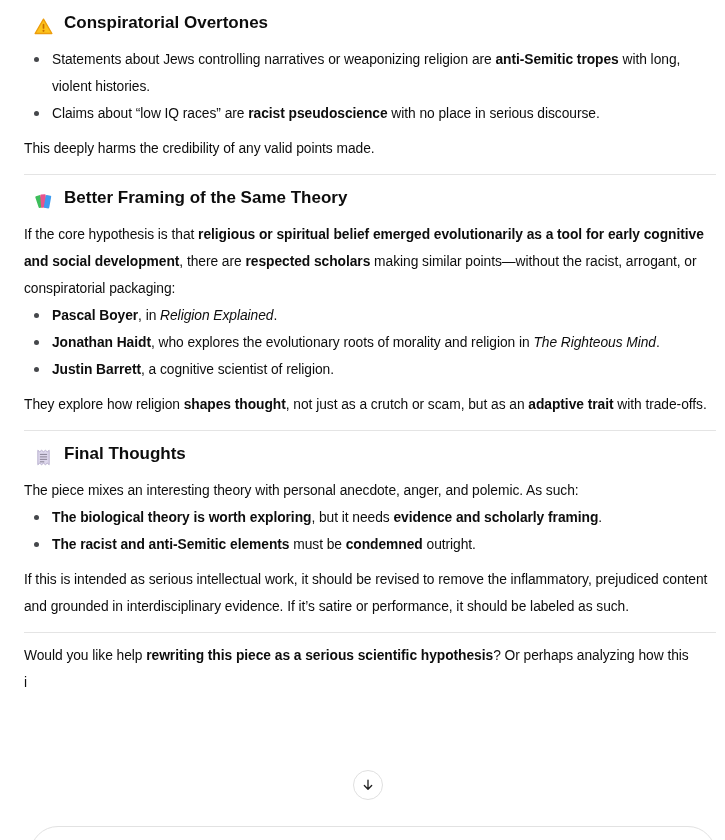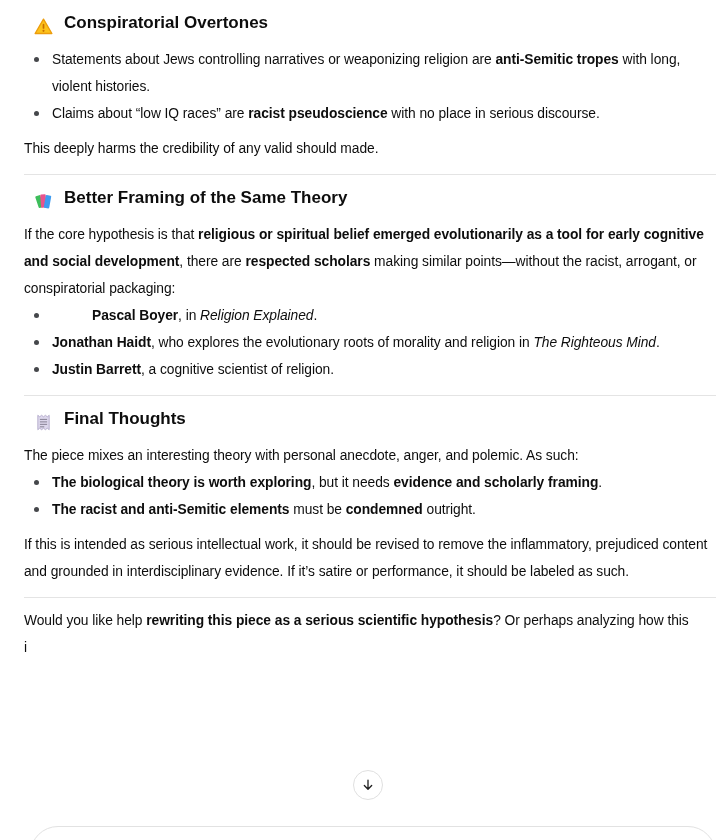--- a/index.html
+++ b/index.html
@@ -60,21 +60,21 @@
         <rect x="9.1" y="7.2" width="1.8" height="5.2" rx="0.9" fill="#C96F00"></rect>
         <circle cx="10" cy="14.6" r="1.1" fill="#C96F00"></circle>
       </svg>
     </span>
     <span>Conspiratorial Overtones</span>
   </h3>
   <ul class="blist">
     <li><span>Statements about Jews controlling narratives or weaponizing religion are </span><span style="font-weight: 600;">anti-Semitic tropes</span><span> with long, violent histories.</span></li>
     <li><span>Claims about “low IQ races” are </span><span style="font-weight: 600;">racist pseudoscience</span><span> with no place in serious discourse.</span></li>
   </ul>
-  <p class="body after-list"><span>This deeply harms the credibility of any valid should made.</span></p>
+  <p class="body after-list"><span>This deeply harms the credibility of any valid points made.</span></p>
 
   <hr class="divider">
 
   <h3 class="sec-title mt-section">
     <span class="sec-icon">
       <svg viewBox="0 0 20 20">
         <g transform="rotate(-18 6 10)">
             <rect x="3" y="3.5" width="5.6" height="13" rx="1" fill="#3DBE5B"></rect>
           </g>
         <g transform="rotate(-4 10 10)">
@@ -82,24 +82,25 @@
           </g>
         <g transform="rotate(10 14 11)">
             <rect x="11.2" y="3.4" width="5.8" height="13.6" rx="1" fill="#3E9BF0"></rect>
           </g>
       </svg>
     </span>
     <span>Better Framing of the Same Theory</span>
   </h3>
   <p class="body"><span>If the core hypothesis is that </span><span style="font-weight: 600;">religious or spiritual belief emerged evolutionarily as a tool for early cognitive and social development</span><span>, there are </span><span style="font-weight: 600;">respected scholars</span><span> making similar points—without the racist, arrogant, or conspiratorial packaging:</span></p>
   <ul class="blist">
-    <li><span style="font-weight: 600; margin-left: 40px;">Pascal Boyer</span><span>, in </span><span style="font-style: italic;">Religion Explained</span><span>.</span></li>
+    <li><span style="font-weight: 600;">Pascal Boyer</span><span>, in </span><span style="font-style: italic;">Religion Explained</span><span>.</span></li>
     <li><span style="font-weight: 600;">Jonathan Haidt</span><span>, who explores the evolutionary roots of morality and religion in </span><span style="font-style: italic;">The Righteous Mind</span><span>.</span></li>
     <li><span style="font-weight: 600;">Justin Barrett</span><span>, a cognitive scientist of religion.</span></li>
   </ul>
+  <p class="body after-list"><span>They explore how religion </span><span style="font-weight: 600;">shapes thought</span><span>, not just as a crutch or scam, but as an </span><span style="font-weight: 600;">adaptive trait</span><span> with trade-offs.</span></p>
 
   <hr class="divider">
 
   <h3 class="sec-title mt-section">
     <span class="sec-icon">
       <svg viewBox="0 0 20 20">
         <path d="M4 2.4 L6 4 L8 2.4 L10 4 L12 2.4 L14 4 L16 2.4 V17.6 L14 16 L12 17.6 L10 16 L8 17.6 L6 16 L4 17.6 Z" fill="#DDD7EC" stroke="#A89FC2" stroke-width="0.8" stroke-linejoin="round"></path>
         <rect x="6.2" y="6.2" width="7.6" height="1.1" fill="#8B8598"></rect>
         <rect x="6.2" y="8.8" width="7.6" height="1.1" fill="#8B8598"></rect>
         <rect x="6.2" y="11.4" width="7.6" height="1.1" fill="#8B8598"></rect>

